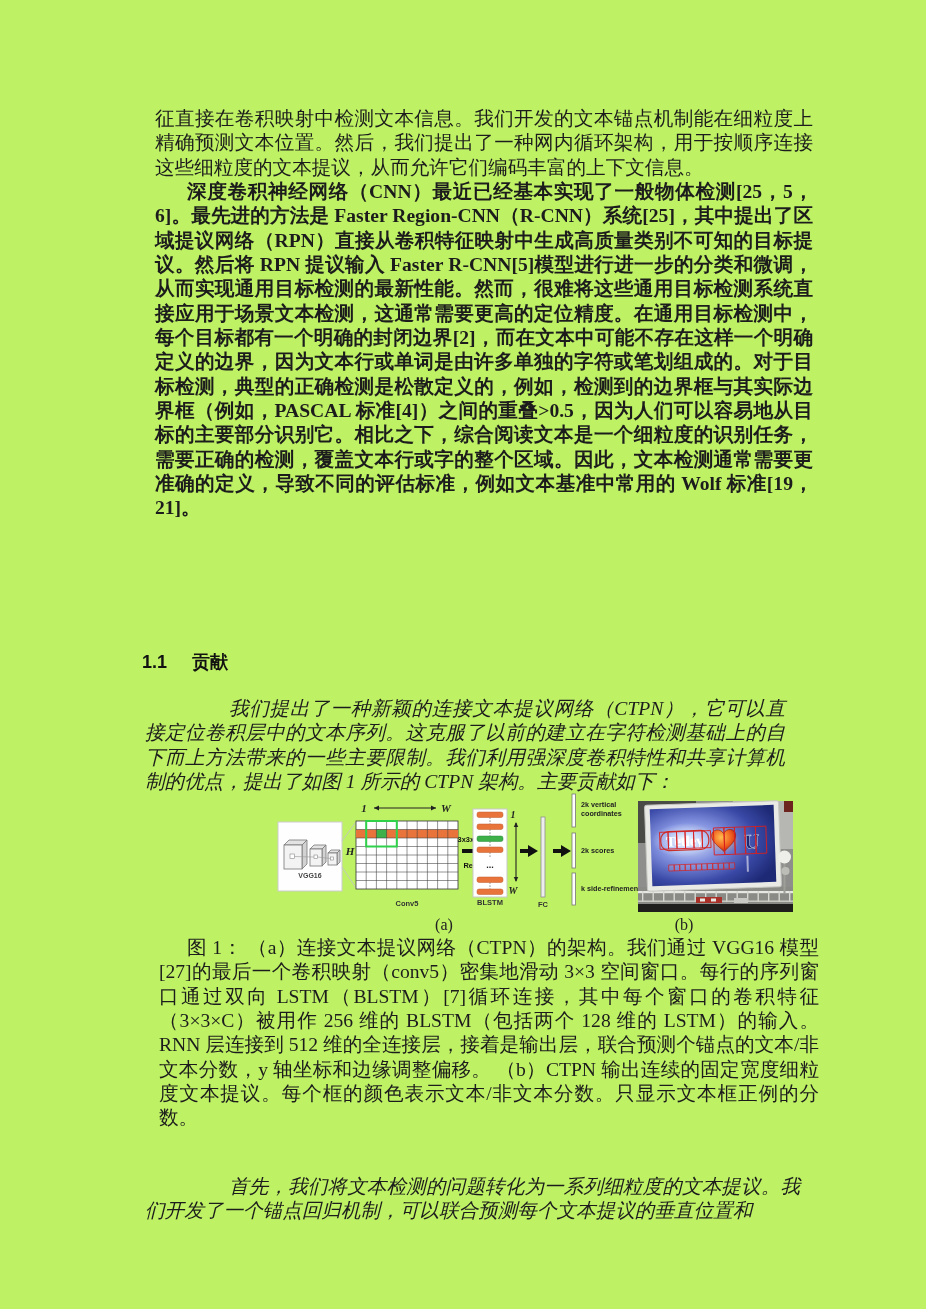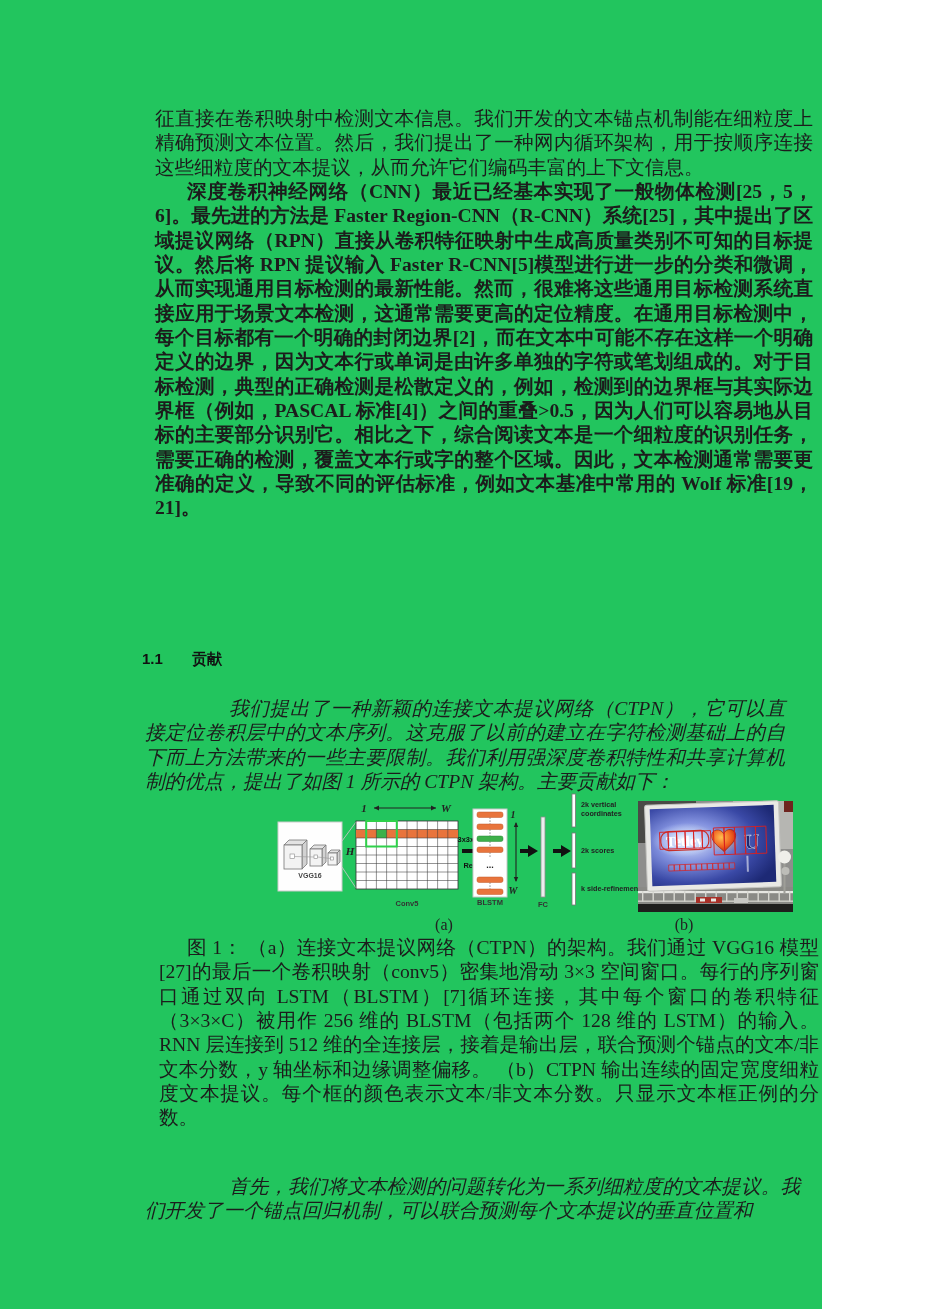--- a/index.html
+++ b/index.html
@@ -1,19 +1,19 @@
 <!DOCTYPE html>
 <html><head>
 <meta charset="utf-8">
 <style>
   html,body { margin:0; padding:0; background:#ffffff; }
   .page {
     position:relative;
-    width:822px; height:1309px;
-    background:#22c55e;
+    width:926px; height:1309px;
+    background:#bef264;
     overflow:hidden;
     font-family:"Liberation Serif", serif;
     color:#1c1c1c;
   }
   .blk {
     position:absolute;
     text-align:justify;
     font-size:19.6px;
     line-height:24.33px;
     letter-spacing:0;
@@ -24,21 +24,21 @@
   .w-cap    { left:159px; width:660px; }
   .w-last   { left:145px; width:655px; }
   .ind-sm   { text-indent:32px;font-weight:bold; }
   .ind-lg   { text-indent:84px;font-style:italic; }
   .ind-cap  { text-indent:28px; }
   .heading {
     position:absolute;
     left:142px; top:650px;
     font-family:"Liberation Sans", sans-serif;
     font-weight:bold;
-    font-size:15px;
+    font-size:18px;
     color:#111;
     margin:0;
   }
   .heading .num { display:inline-block; width:50px; }
   .figwrap { position:absolute; left:270px; top:789px; width:525px; height:148px; }
   svg text { user-select:none; }
 </style>
 </head>
 <body>
 

